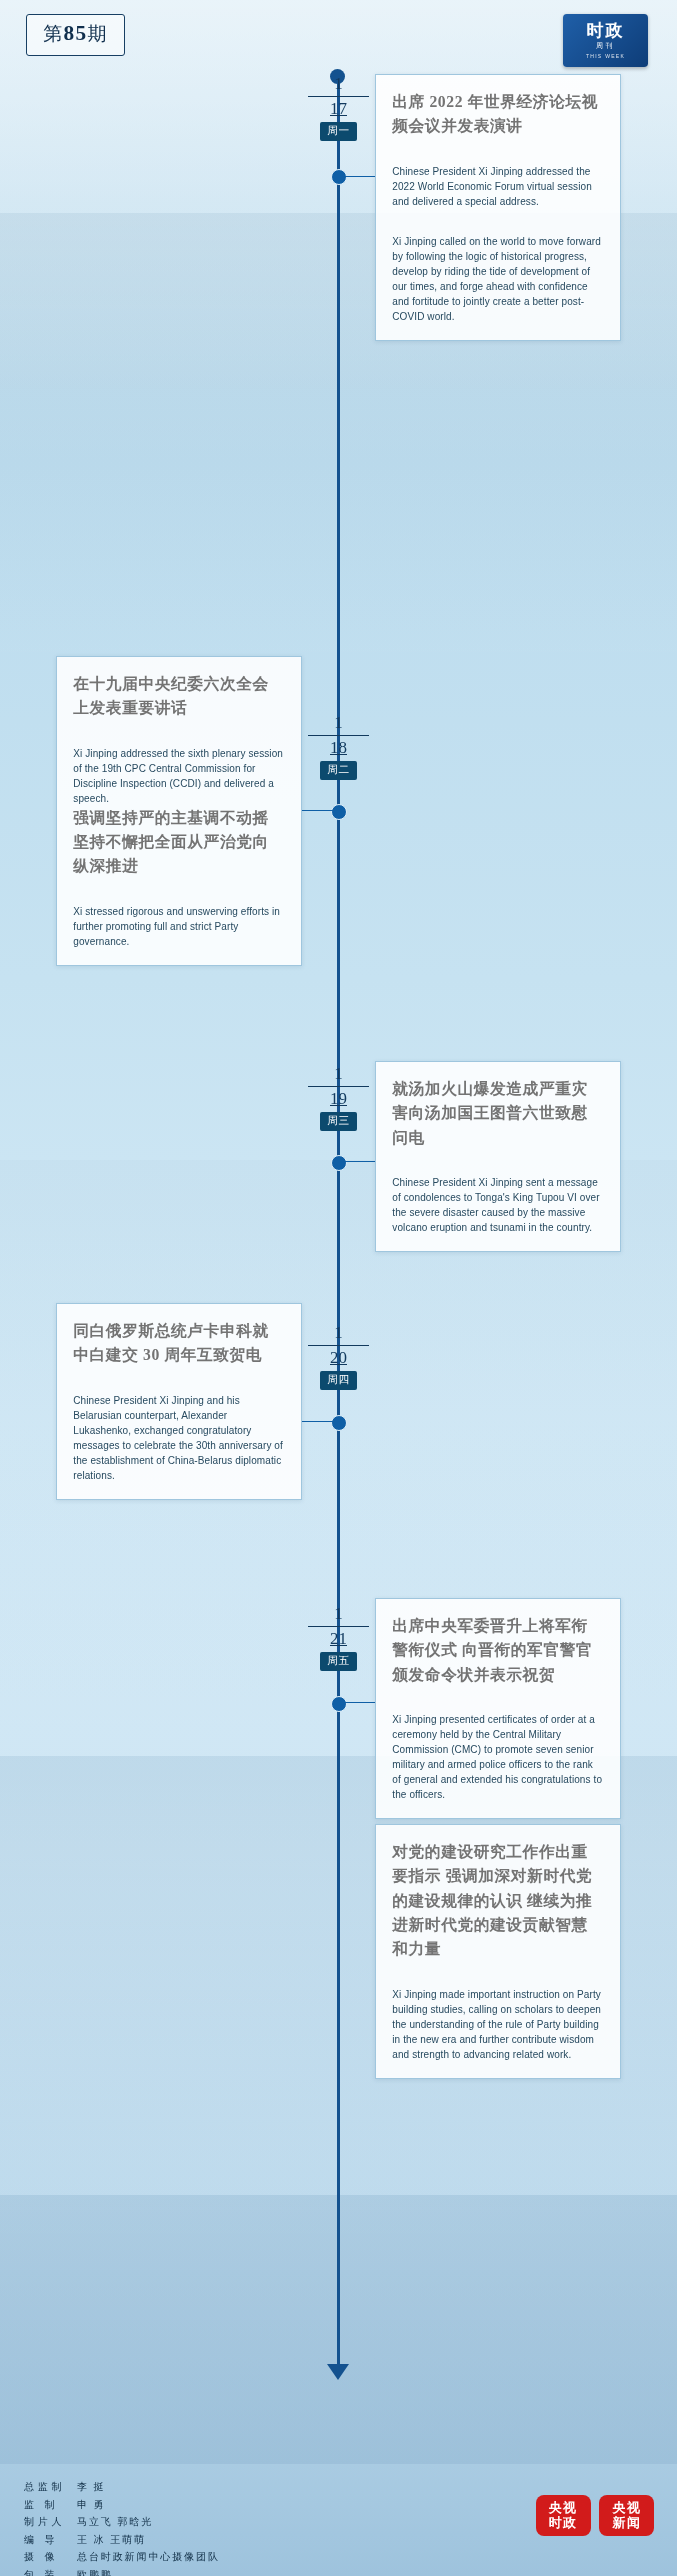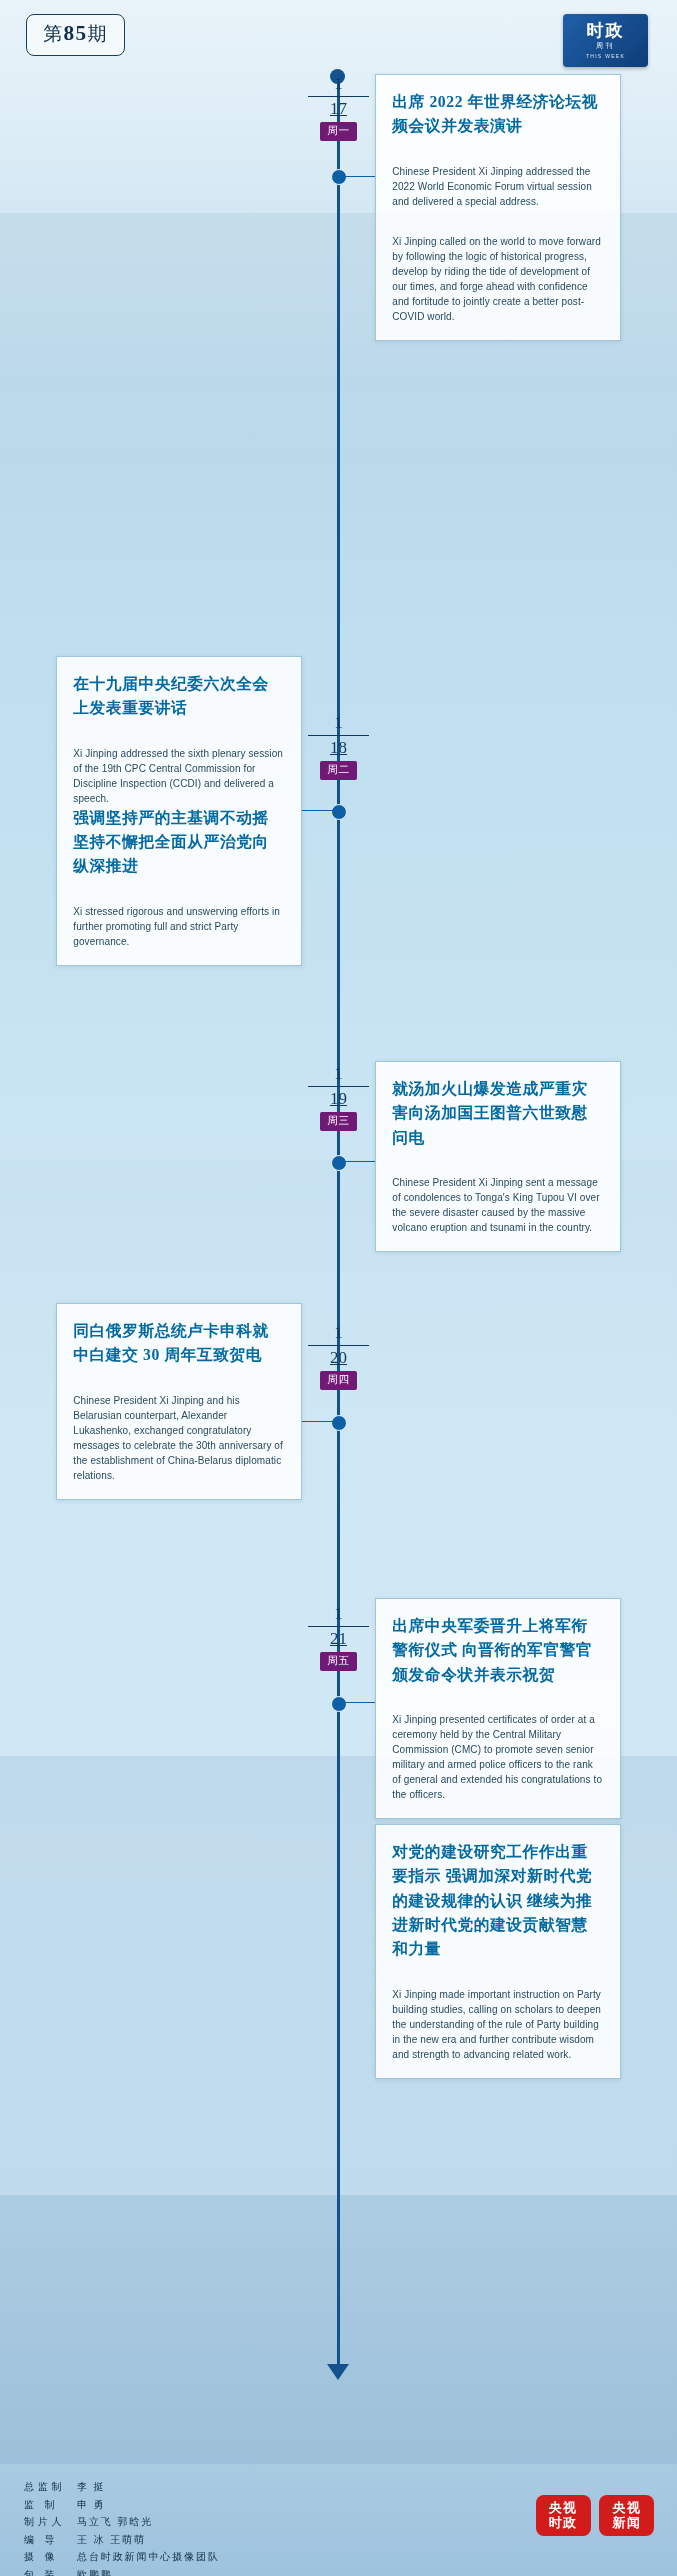--- a/index.html
+++ b/index.html
@@ -17,21 +17,21 @@
   .wash-b{top:213px;height:439px;background:linear-gradient(180deg,rgba(166,196,214,.30),rgba(206,228,242,.05));}
   .wash-c{top:1160px;height:564px;background:linear-gradient(180deg,rgba(180,208,226,.18),rgba(214,234,246,.04));}
   .wash-d{top:1756px;height:477px;background:linear-gradient(180deg,rgba(150,186,210,.30),rgba(200,226,240,.05));}
   .wash-e{top:2195px;height:351px;background:linear-gradient(180deg,rgba(140,178,206,.35),rgba(120,162,194,.45));}
 
   .page{position:relative;width:677px;}
 
   
   .issue-badge{
     position:absolute;left:26px;top:14px;
-    border:1.3px solid #173f63;border-radius:8px;
+    border:1.3px solid #173f63;border-radius:3px;
     padding:6.3px 16.3px 7.5px 16.3px;
     background:rgba(255,255,255,.55);
     font-size:19px;color:#102f4d;letter-spacing:1.3px;
     font-family:"Liberation Serif", serif;
   }
   .issue-badge .num{font-size:21.3px;font-weight:bold;}
   .logo{
     position:absolute;right:29px;top:14px;
     width:85px;height:53px;border-radius:3.8px;
     background:linear-gradient(135deg,#1f5fa8,#0e3d78);
@@ -44,37 +44,37 @@
 
   
   .axis{position:absolute;left:337px;top:74px;width:3.1px;height:2301px;background:#14528f;}
   .axis-top-dot{position:absolute;left:330px;top:69px;width:15px;height:15px;border-radius:50%;background:#14528f;}
   .axis-arrow{position:absolute;left:327px;top:2364px;width:0;height:0;border-left:11.3px solid transparent;border-right:11.3px solid transparent;border-top:16.3px solid #14528f;}
 
   .datebox{position:absolute;left:302px;width:73px;text-align:center;}
   .datebox .d-top{font-family:"Liberation Serif",serif;font-size:17px;color:#123a5e;line-height:1.1;}
   .datebox .d-rule{height:1.9px;background:#123a5e;margin:1.9px 6.3px 2.5px 6.3px;}
   .datebox .d-bot{font-family:"Liberation Serif",serif;font-size:17px;color:#123a5e;line-height:1.1;text-decoration:underline;}
-  .datebox .d-week{display:inline-block;margin-top:3.8px;background:#701a75;color:#fff;font-size:10.7px;padding:1.9px 7.5px 2.5px 7.5px;border-radius:1.9px;letter-spacing:0.6px;}
+  .datebox .d-week{display:inline-block;margin-top:3.8px;background:#0c4a6e;color:#fff;font-size:10.7px;padding:1.9px 7.5px 2.5px 7.5px;border-radius:1.9px;letter-spacing:0.6px;}
   .node{position:absolute;left:331px;width:14px;height:14px;border-radius:50%;background:#0f5fa6;border:1.9px solid #dff0fa;}
 
   
   .card{
     position:absolute;width:246px;
     background:rgba(255,255,255,.88);
     border:0.6px solid #9fc6de;
     box-shadow:0 1.3px 4.4px rgba(30,70,110,.12);
     padding:15px 16.3px 16.3px 16.3px;
     box-sizing:border-box;
   }
   .card.right{left:375px;}
   .card.left{left:56px;}
   .cn{
     font-family:"Liberation Serif", serif;
-    font-size:15.7px;line-height:1.55;color:#0369a1;font-weight:bold;
+    font-size:15.7px;line-height:1.55;color:#737373;font-weight:bold;
     letter-spacing:0.6px;
   }
   .en{
     font-size:10px;line-height:1.5;color:#26495f;margin-top:25px;letter-spacing:0.1px;
   }
   .connector{position:absolute;height:1.3px;background:#0f5fa6;}
 
   
   .footer{
     position:absolute;left:0;top:2464px;width:677px;height:112px;

